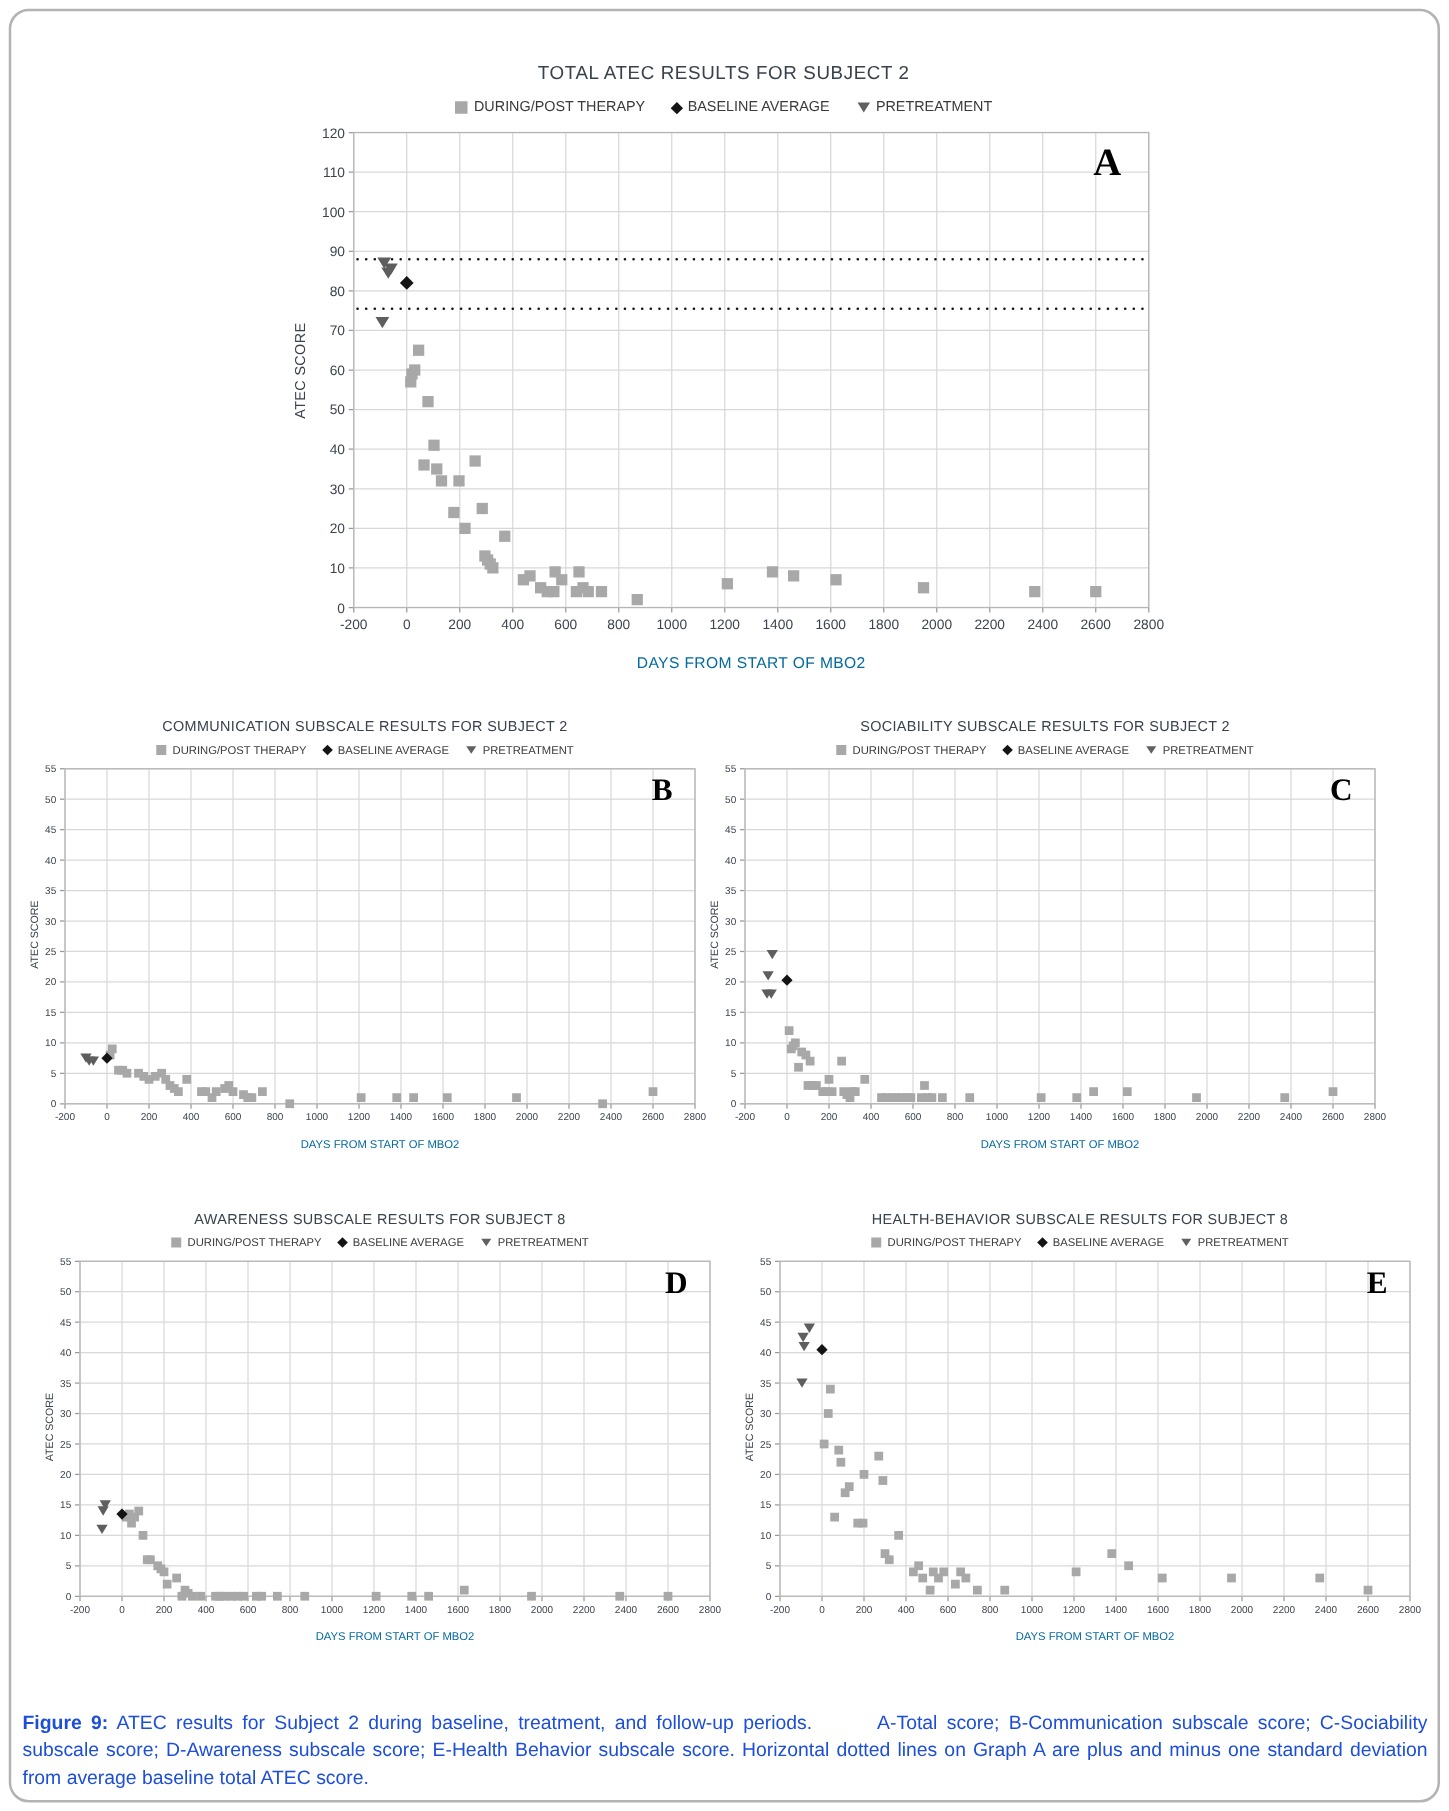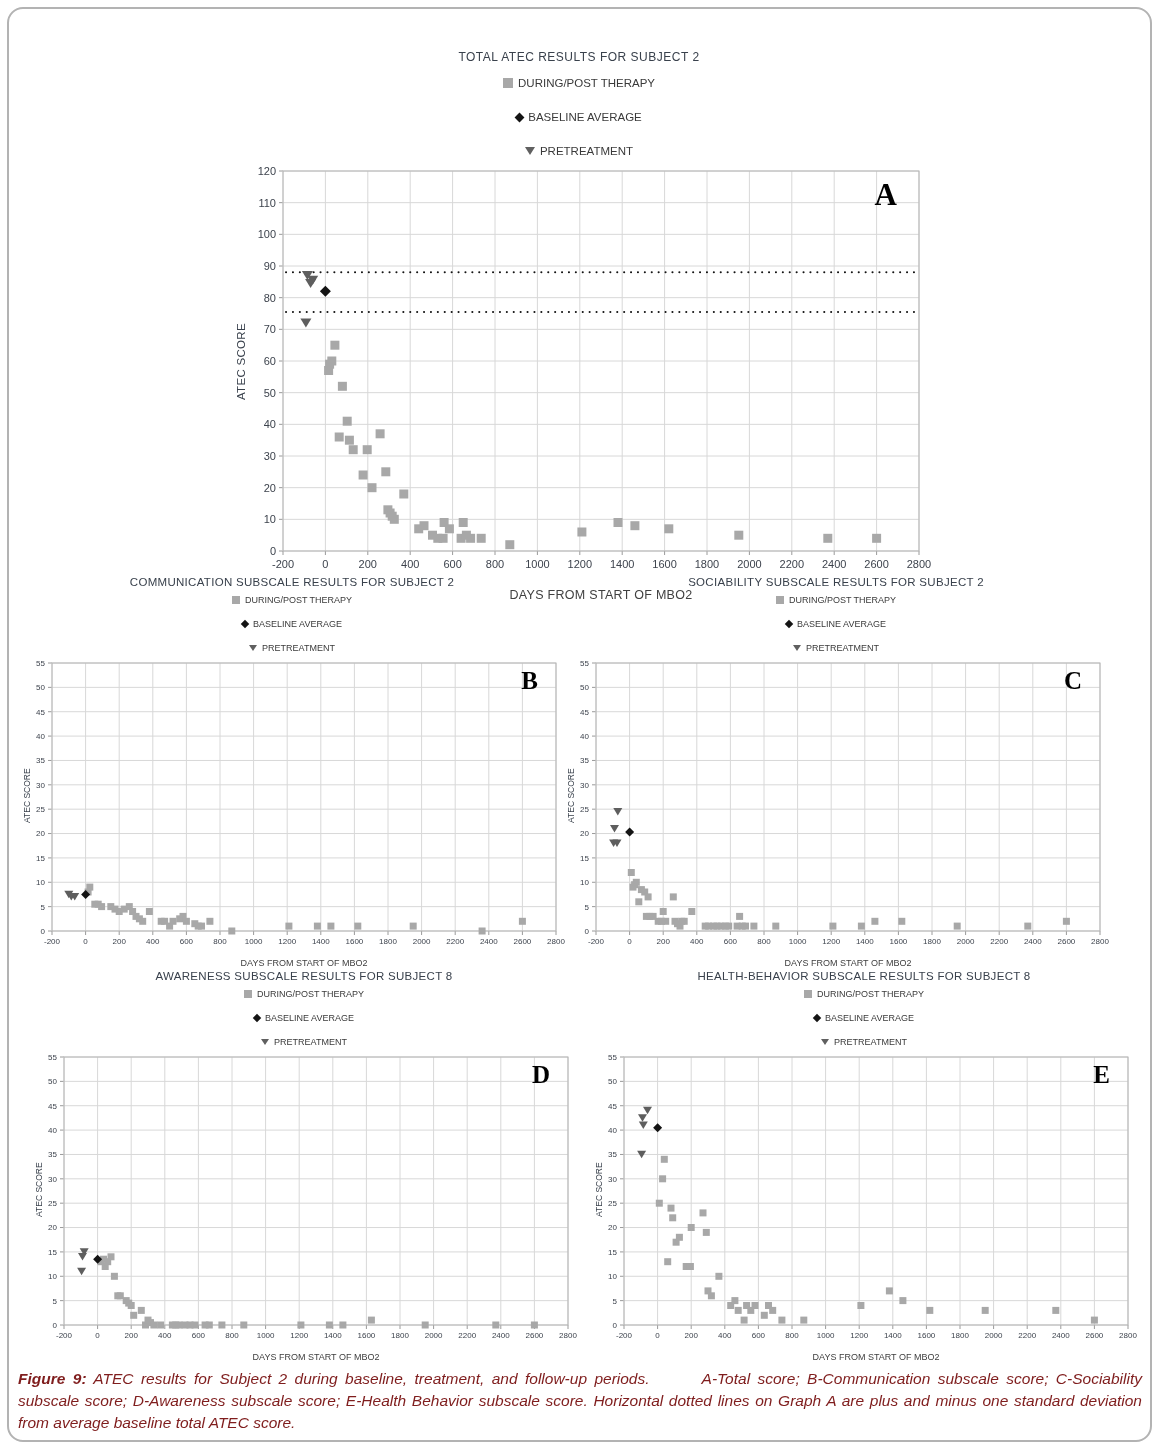--- a/index.html
+++ b/index.html
@@ -2,47 +2,47 @@
 <html><head>
 <meta charset="utf-8">
 <style>
   html,body{margin:0;padding:0;background:#fff;}
   .page{position:relative;width:1159px;height:1449px;background:#fff;
         font-family:"Liberation Sans",sans-serif;color:#222;overflow:hidden;}
   .frame{position:absolute;left:7px;top:7px;right:7px;bottom:7px;
          border:2px solid #b3b3b3;border-radius:16px;pointer-events:none;}
   .chart{position:absolute;}
   .ctitle{text-align:center;color:#39414c;white-space:nowrap;}
-  .large .ctitle{font-size:12px;letter-spacing:.5px;}
+  .large .ctitle{font-size:15px;letter-spacing:.5px;}
   .small .ctitle{font-size:11.5px;letter-spacing:.3px;}
-  .legend{display:flex;justify-content:center;align-items:center;color:#3a3a3a;flex-direction:column;}
+  .legend{display:flex;justify-content:center;align-items:center;color:#3a3a3a;}
   .large .legend{font-size:11.5px;gap:22px;margin:13px 0 6px;}
   .small .legend{font-size:9px;gap:14px;margin:7px 0 4px;}
   .litem{display:inline-flex;align-items:center;gap:5px;white-space:nowrap;}
   .mk-sq{display:inline-block;width:10px;height:10px;background:#a8a8a8;}
   .small .mk-sq{width:8px;height:8px;}
   .mk-di{display:inline-block;width:7px;height:7px;background:#141414;transform:rotate(45deg);}
   .small .mk-di{width:6px;height:6px;}
   .mk-tr{display:inline-block;width:0;height:0;border-left:5px solid transparent;
          border-right:5px solid transparent;border-top:8px solid #606060;}
   .small .mk-tr{border-left-width:4px;border-right-width:4px;border-top-width:6.5px;}
   .plotzone{position:relative;}
   svg{display:block;font-family:"Liberation Sans",sans-serif;}
   .ylabel{position:absolute;white-space:nowrap;color:#39414c;
           transform:rotate(-90deg);transform-origin:left top;}
   .large .ylabel{left:12px;top:237px;font-size:11.5px;letter-spacing:.3px;}
   .small .ylabel{left:6px;top:166px;font-size:8.5px;}
   .letter{position:absolute;font-family:"Liberation Serif",serif;font-weight:bold;color:#000;}
   .large .letter{right:38px;top:14px;font-size:31px;}
   .small .letter{right:30px;top:10px;font-size:25px;}
-  .xlabel{text-align:center;color:#404040;}
+  .xlabel{text-align:center;color:#0369a1;}
   .large .xlabel{margin:7px 0 0 60px;width:636px;font-size:12.5px;letter-spacing:.3px;}
   .small .xlabel{margin:3px 0 0 36px;width:504px;font-size:9px;}
   .caption{position:absolute;left:18px;right:17px;top:1352px;font-size:15.5px;
-           line-height:1.42;text-align:justify;color:#7f1d1d;font-style:italic;}
+           line-height:1.42;text-align:justify;color:#1d4ed8;}
   .caption b{font-weight:bold;}
   .cap-gap{display:inline-block;width:52px;}
 </style>
 </head>
 <body>
 
 <div class="page">
   <div class="frame"></div>
 
   <section class="chart large" style="left:223px;top:50px;width:712px;">

